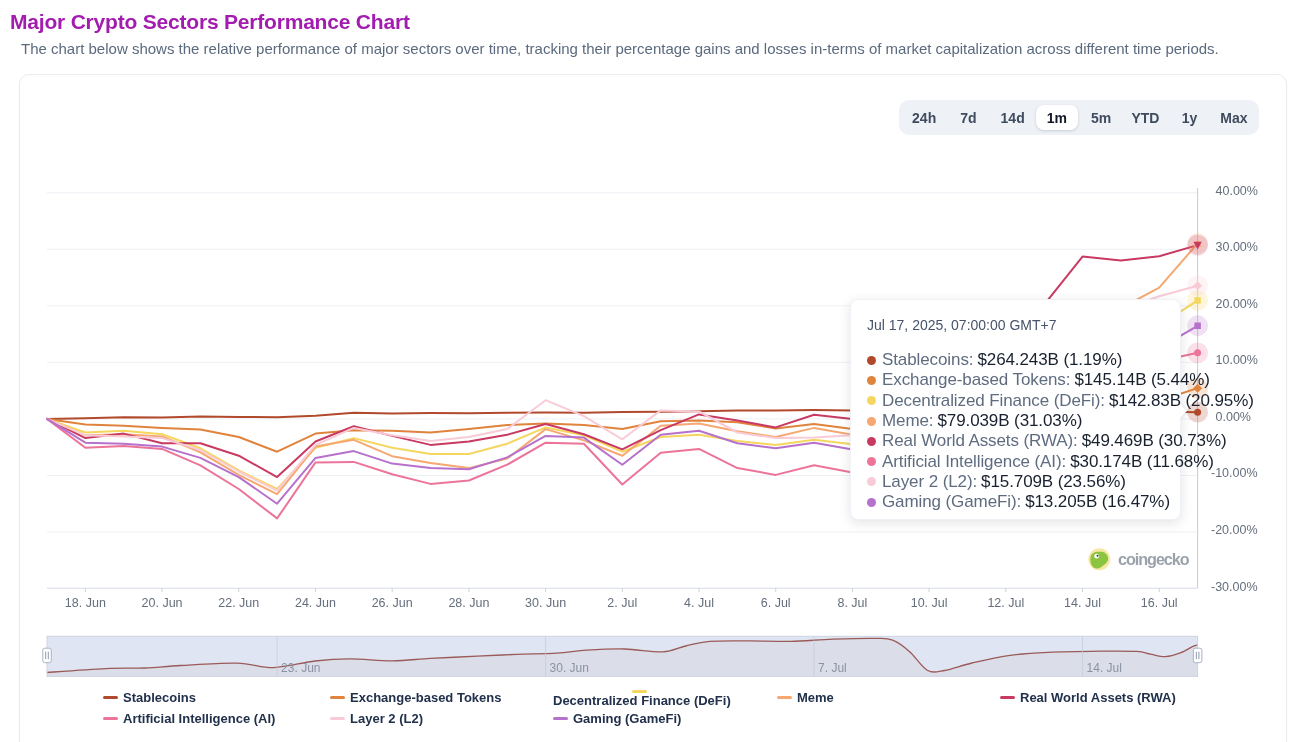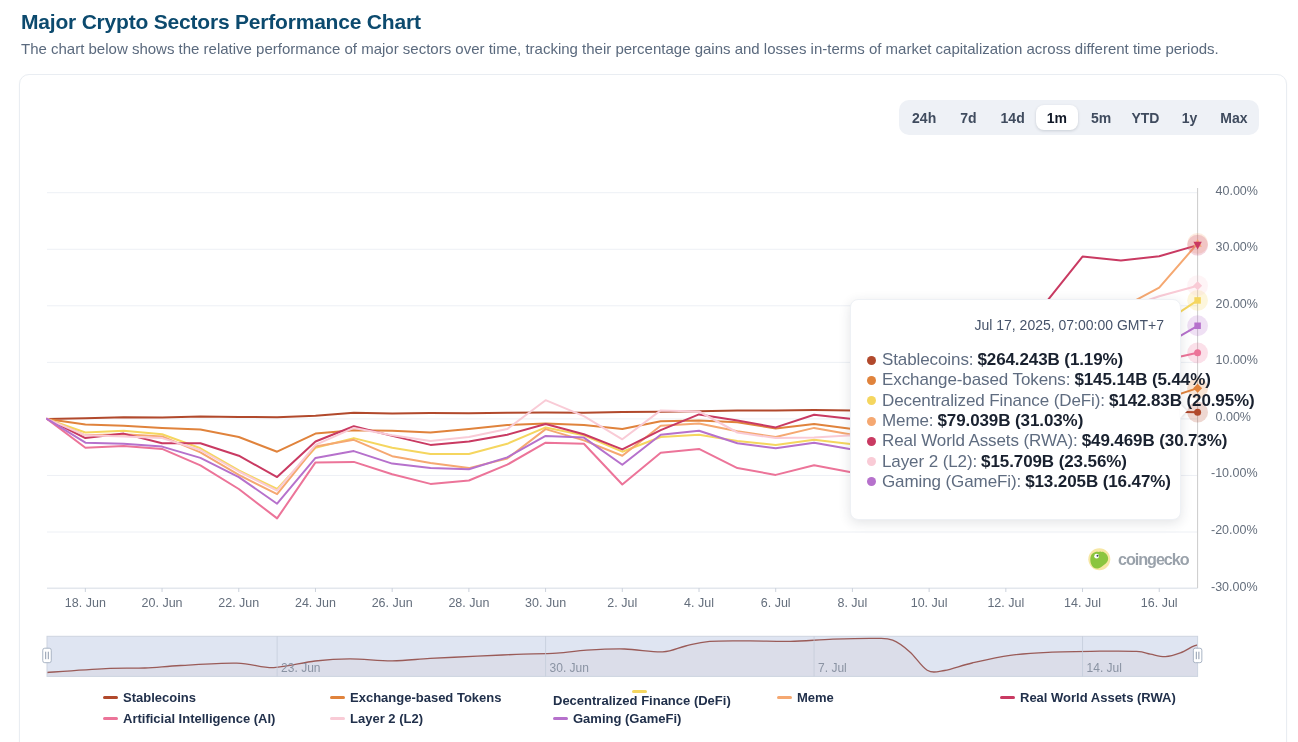--- a/index.html
+++ b/index.html
@@ -1,44 +1,44 @@
 <!DOCTYPE html>
 <html><head>
 <meta charset="utf-8">
 <style>
   * { margin:0; padding:0; box-sizing:border-box; }
   html,body { width:1298px; height:742px; overflow:hidden; background:#ffffff;
     font-family:"Liberation Sans", sans-serif; }
-  #page-title { position:absolute; left:21px; top:10px; font-size:21px; font-weight:700;
-    color:#0c4a6e; letter-spacing:-0.2px; }
+  #page-title { position:absolute; left:10px; top:10px; font-size:21px; font-weight:700;
+    color:#a21caf; letter-spacing:-0.2px; }
   #page-subtitle { position:absolute; left:21px; top:40px; font-size:15px; color:#5b6a7e; }
   .card { position:absolute; left:19px; top:74px; width:1268px; height:700px;
     background:#fff; border:1px solid #e9edf2; border-radius:10px;
     box-shadow:0 1px 2px rgba(30,40,60,0.04); }
   .range-selector { position:absolute; left:899px; top:100px; width:360px; height:35px;
     background:#eef1f6; border-radius:10px; display:flex; padding:3px; }
   .range-btn { flex:1; border:none; background:transparent; font-family:inherit;
     font-size:14px; font-weight:700; color:#3f4b5e; cursor:pointer; position:relative;
     display:flex; align-items:center; justify-content:center; padding:0; }
   .range-btn.active::before { content:''; position:absolute; left:1px; right:1px; top:2px; bottom:2px;
     background:#ffffff; border-radius:8px; box-shadow:0 1px 3px rgba(20,30,50,0.16); }
   .range-btn span { position:relative; }
   .range-btn.active { color:#111827; }
   #chart-svg { position:absolute; left:0; top:0; }
   .tooltip { position:absolute; left:850px; top:299px; width:331px; height:221px;
     background:#ffffff; border:1px solid #eef1f5; border-radius:8px;
-    box-shadow:0 3px 12px rgba(35,45,65,0.13); padding:16px 16px 0 16px;text-align:right; }
+    box-shadow:0 3px 12px rgba(35,45,65,0.13); padding:16px 16px 0 16px; }
   .tooltip-arrow { position:absolute; right:-7px; top:104px; width:0; height:0;
     border-top:7px solid transparent; border-bottom:7px solid transparent;
     border-left:7px solid #ffffff; filter:drop-shadow(1px 0 1px rgba(35,45,65,0.12)); }
   .tooltip-header { font-size:14px; color:#46536a; line-height:18px; margin-bottom:16px; }
   .tooltip-row { height:20.3px; display:flex; align-items:center; font-size:17px; letter-spacing:-0.1px; }
   .tooltip-dot { width:9px; height:9px; border-radius:50%; margin-right:6px; flex:none; }
   .tooltip-label { color:#5f6c80; margin-right:4px; white-space:nowrap; }
-  .tooltip-value { color:#19212f; font-weight:700; white-space:nowrap; }
+  .tooltip-value { color:#19212f; font-weight:400; white-space:nowrap; }
   .legend { position:absolute; left:0; top:0; width:1298px; }
   .legend-item { position:absolute; display:flex; align-items:center; height:16px; cursor:pointer; }
   .legend-dash { width:15px; height:3px; border-radius:2px; margin-right:5px; flex:none; }
   .legend-label { font-size:13px; font-weight:700; color:#21304b; white-space:nowrap; }
 </style>
 </head>
 <body>
 
 <h1 id="page-title">Major Crypto Sectors Performance Chart</h1>
 <p id="page-subtitle">The chart below shows the relative performance of major sectors over time, tracking their percentage gains and losses in-terms of market capitalization across different time periods.</p>
@@ -210,20 +210,25 @@
         <span class="tooltip-dot" style="background: rgb(245, 168, 113);"></span>
         <span class="tooltip-label">Meme:</span>
         <span class="tooltip-value">$79.039B (31.03%)</span>
       </div>
       <div class="tooltip-row">
         <span class="tooltip-dot" style="background: rgb(201, 58, 98);"></span>
         <span class="tooltip-label">Real World Assets (RWA):</span>
         <span class="tooltip-value">$49.469B (30.73%)</span>
       </div>
       <div class="tooltip-row">
+        <span class="tooltip-dot" style="background: rgb(236, 116, 153);"></span>
+        <span class="tooltip-label">Artificial Intelligence (AI):</span>
+        <span class="tooltip-value">$30.174B (11.68%)</span>
+      </div>
+      <div class="tooltip-row">
         <span class="tooltip-dot" style="background: rgb(249, 203, 214);"></span>
         <span class="tooltip-label">Layer 2 (L2):</span>
         <span class="tooltip-value">$15.709B (23.56%)</span>
       </div>
       <div class="tooltip-row">
         <span class="tooltip-dot" style="background: rgb(182, 113, 204);"></span>
         <span class="tooltip-label">Gaming (GameFi):</span>
         <span class="tooltip-value">$13.205B (16.47%)</span>
       </div>
     </div>

